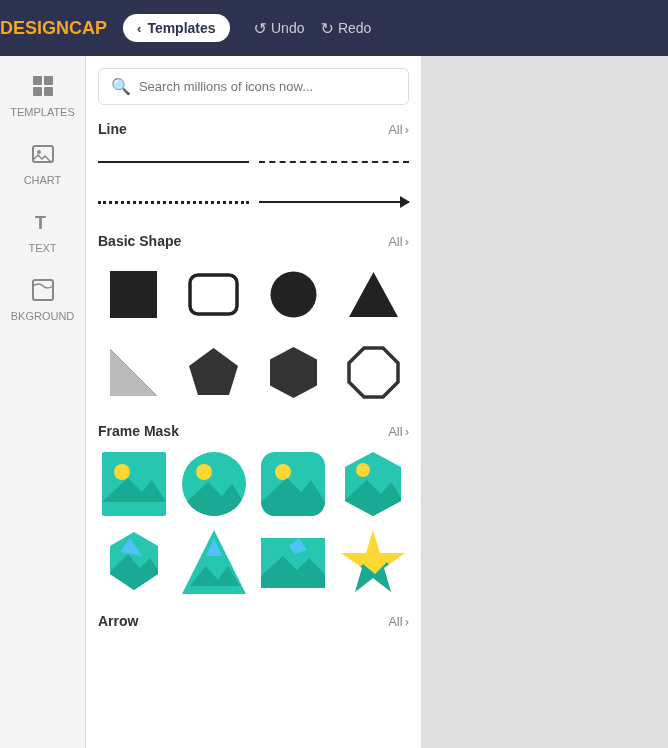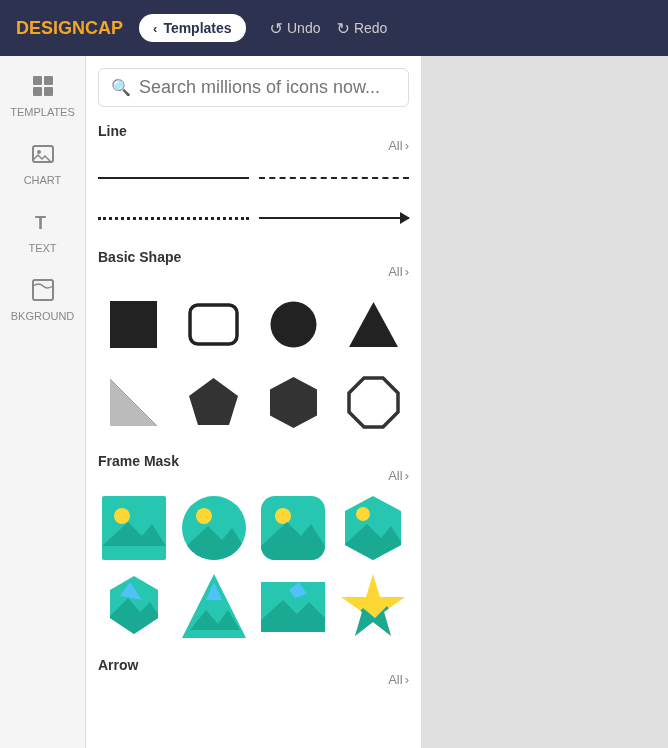--- a/index.html
+++ b/index.html
@@ -4,21 +4,21 @@
   <style>
     * { box-sizing: border-box; margin: 0; padding: 0; }
     body { width: 668px; height: 748px; font-family: Arial, sans-serif; overflow: hidden; background: #e8e8e8; }
 
     
     .header {
       height: 56px;
       background: #2d3250;
       display: flex;
       align-items: center;
-      padding: 0 16px;
+      padding: 0 0;
       gap: 16px;
     }
     .logo {
       font-size: 18px;
       font-weight: bold;
       color: white;
     }
     .logo span { color: #f5a623; }
     .templates-btn {
       display: flex;
@@ -100,21 +100,21 @@
       align-items: center;
       border: 1.5px solid #ddd;
       border-radius: 6px;
       padding: 8px 12px;
       margin-bottom: 16px;
       gap: 8px;
     }
     .search-bar input {
       border: none;
       outline: none;
-      font-size: 18px;
+      font-size: 13px;
       color: #be185d;
       width: 100%;
     }
 
     
     .section { margin-bottom: 16px; }
     .section-header {
       display: flex;
       justify-content: space-between;
       margin-bottom: 10px;
@@ -124,21 +124,20 @@
       font-weight: 600;
       color: #333;
     }
     .section-all {
       font-size: 13px;
       color: #888;
       cursor: pointer;
       display: flex;
       align-items: center;
       gap: 2px;
-      margin-top: 15px;
     }
 
     
     .lines-grid {
       display: grid;
       grid-template-columns: 1fr 1fr;
       gap: 10px;
     }
     .line-item {
       display: flex;

